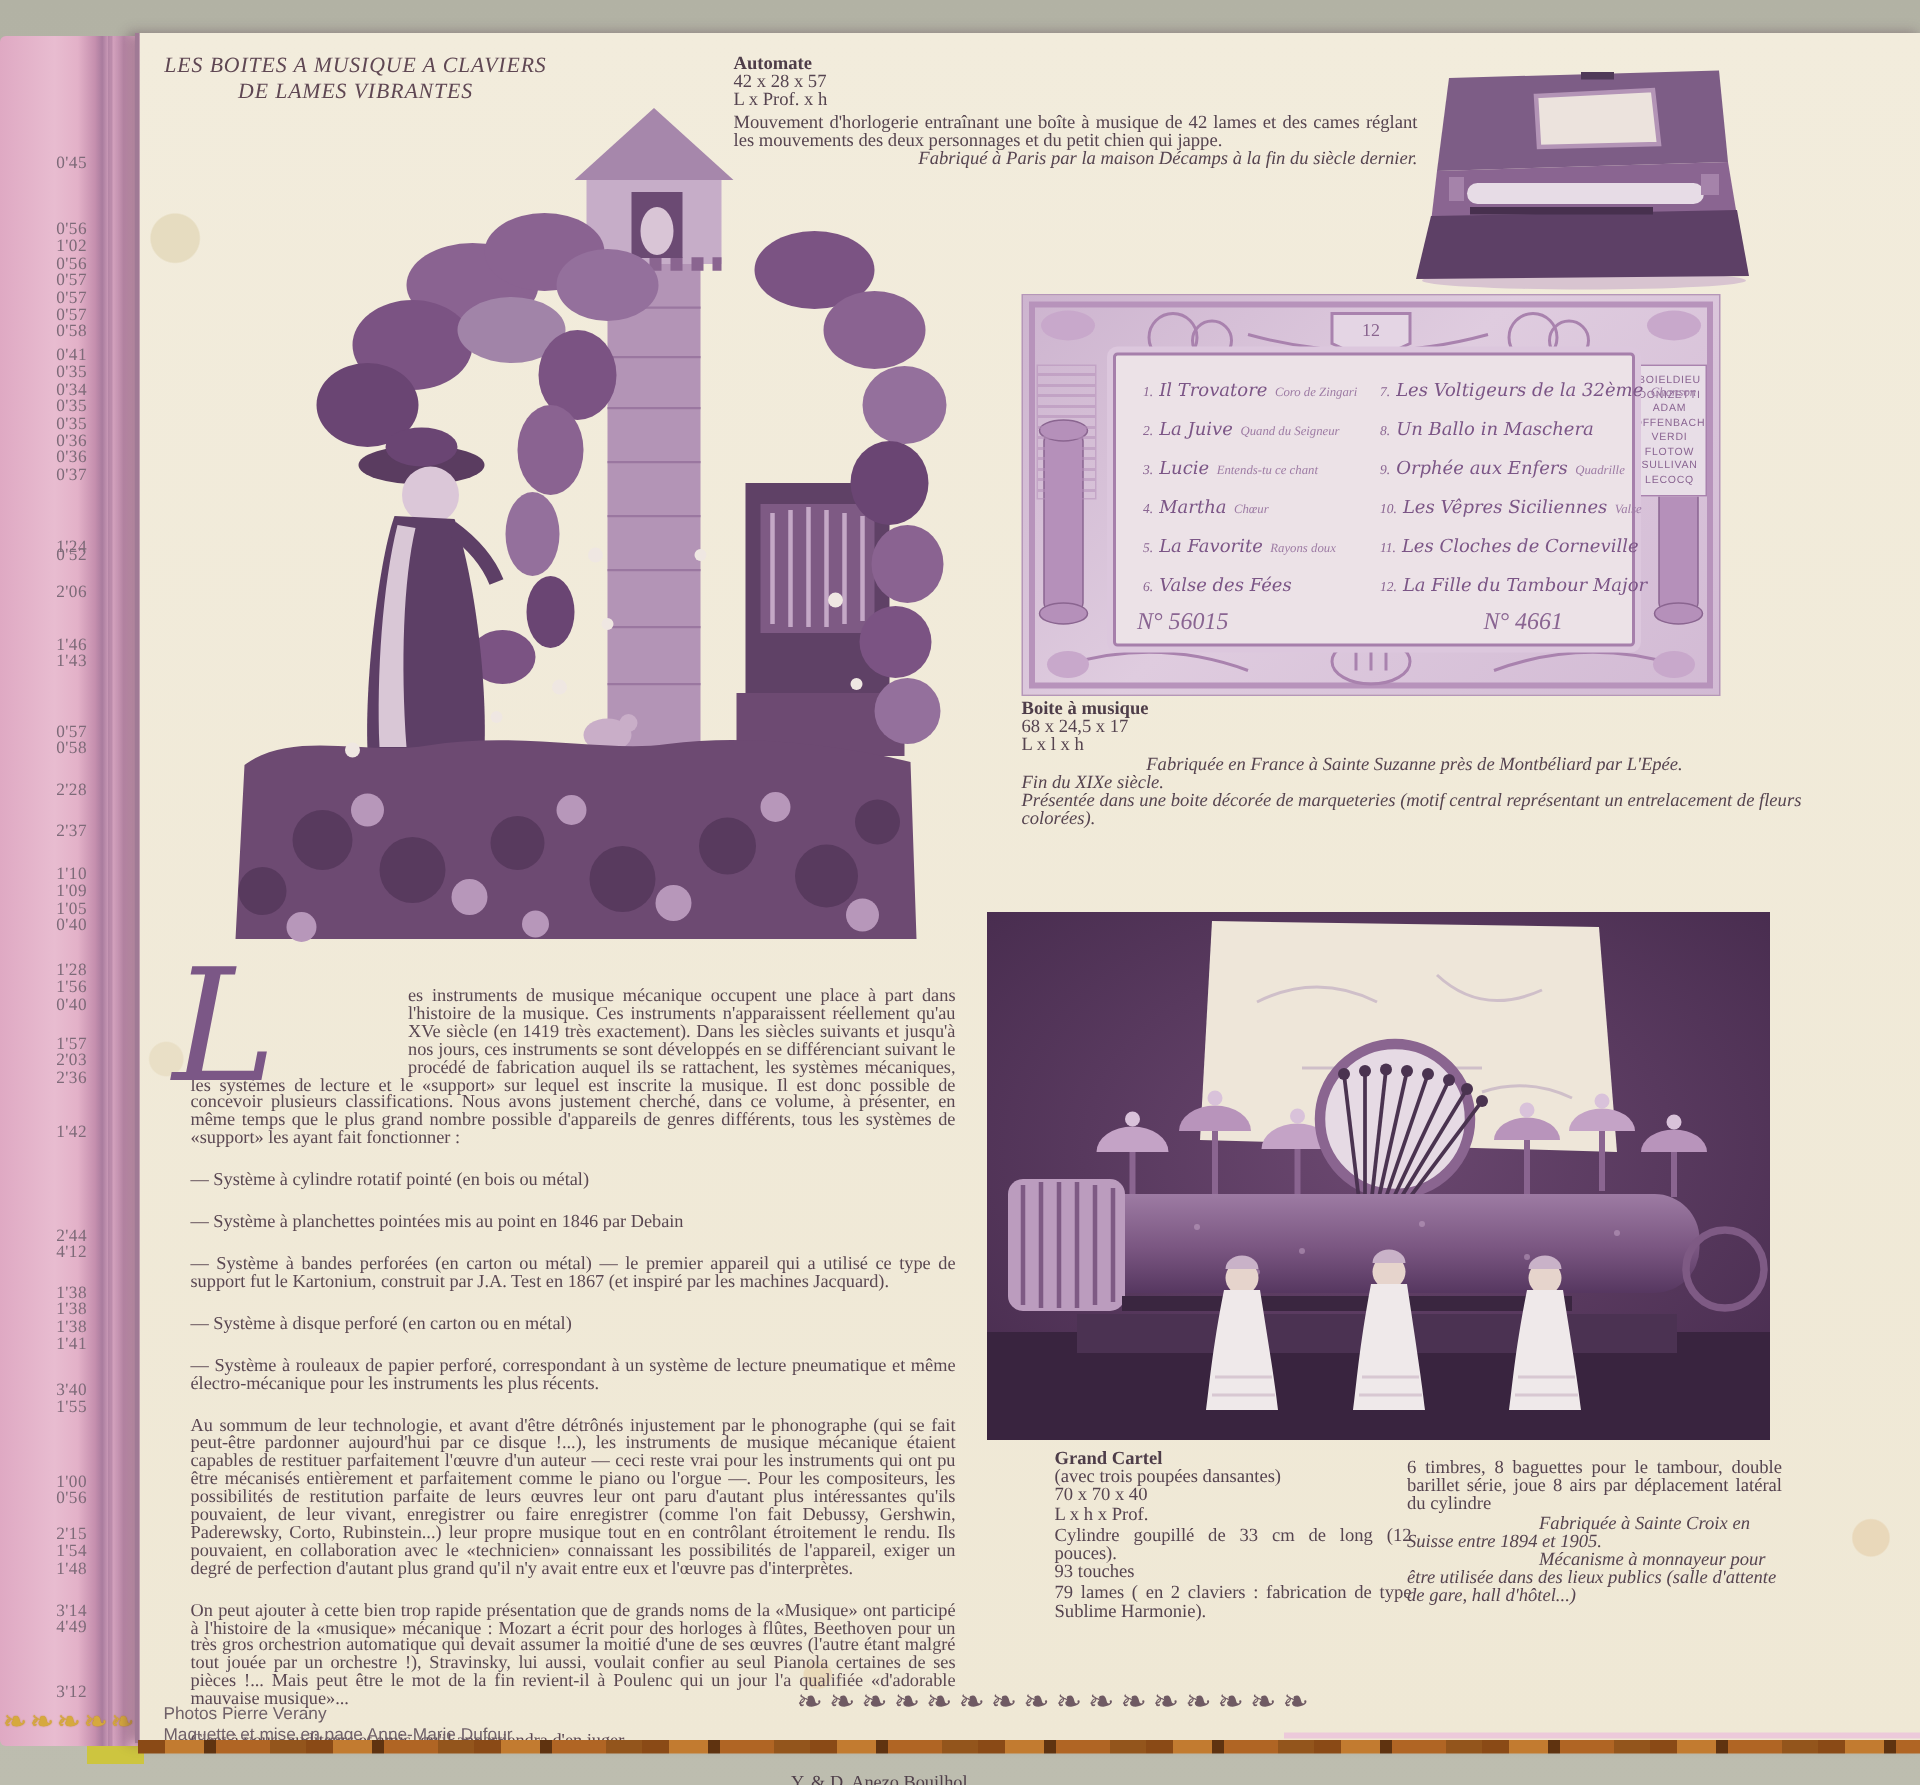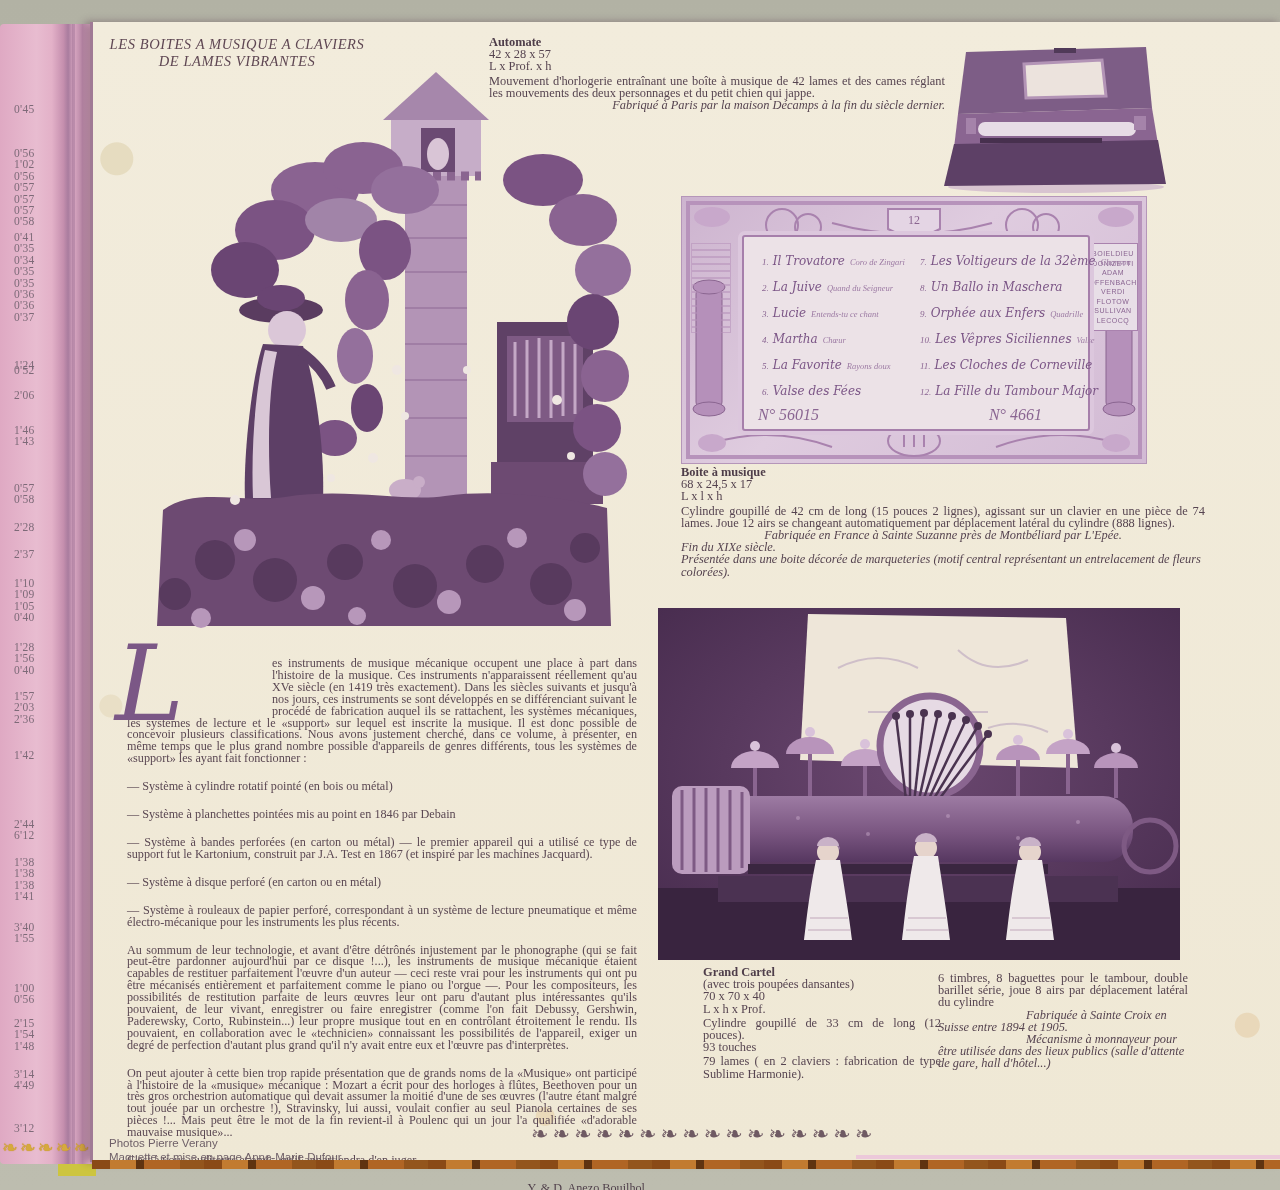--- a/index.html
+++ b/index.html
@@ -4,21 +4,21 @@
 <style>
   html,body{margin:0;padding:0;background:#a9a99b;}
   #canvas{position:relative;width:1280px;height:1190px;overflow:hidden;
     background:linear-gradient(#b2b2a4,#bdbdaf);
     font-family:"Liberation Serif",serif;}
   
   .spine{position:absolute;left:0;top:24px;width:96px;height:1140px;
     background:linear-gradient(90deg,#dfa9c3 0,#e8bcd0 38%,#e3b1c8 54%,#c58fae 66%,#a97c9e 71%,#d8a6c1 77%,#bd8cab 86%,#e5b5cc 93%,#cf9dba 100%);
     border-radius:4px 0 0 4px;}
   .spine::after{content:"";position:absolute;right:21px;top:0;bottom:0;width:3px;background:#9c6f92;opacity:.45;}
-  .time-group{position:absolute;left:14px;width:44px;text-align:left;}
+  .time-group{position:absolute;left:14px;width:44px;text-align:right;}
   .time{font-size:11.5px;line-height:11.4px;color:#7d6a78;letter-spacing:.3px;}
   .spine-gold{position:absolute;left:2px;top:1112px;width:92px;overflow:hidden;white-space:nowrap;
     font-size:19px;letter-spacing:2px;color:#d6a93e;text-shadow:0 0 1px #b8860b;}
   .yellow-bit{position:absolute;left:58px;top:1164px;width:38px;height:12px;background:#cdc53f;}
   
   .page{position:absolute;left:90px;top:22px;width:1190px;height:1140px;
     background:
       radial-gradient(circle at 2% 12%, #e6dcc0 0 16px, transparent 17px),
       radial-gradient(circle at 1.5% 60%, #e9dfc6 0 11px, transparent 12px),
       radial-gradient(circle at 38% 96%, #ead9b9 0 9px, transparent 10px),
@@ -149,21 +149,21 @@
         <div class="time-group" style="top: 667px;">
           <div class="time">1'57</div>
           <div class="time">2'03</div>
           <div class="time">2'36</div>
         </div>
         <div class="time-group" style="top: 726px;">
           <div class="time">1'42</div>
         </div>
         <div class="time-group" style="top: 795px;">
           <div class="time">2'44</div>
-          <div class="time">6'12</div>
+          <div class="time">4'12</div>
         </div>
         <div class="time-group" style="top: 833px;">
           <div class="time">1'38</div>
           <div class="time">1'38</div>
           <div class="time">1'38</div>
           <div class="time">1'41</div>
         </div>
         <div class="time-group" style="top: 898px;">
           <div class="time">3'40</div>
           <div class="time">1'55</div>
@@ -280,21 +280,20 @@
           </div>
         <div class="serial l">N° 56015</div>
         <div class="serial r">N° 4661</div>
       </div>
     </div>
 
     <div class="spec spec-boite">
       <div class="hd">Boite à musique</div>
       <div>68 x 24,5 x 17</div>
       <div>L x l x h</div>
-      <div class="desc">Cylindre goupillé de 42 cm de long (15 pouces 2 lignes), agissant sur un clavier en une pièce de 74 lames. Joue 12 airs se changeant automatiquement par déplacement latéral du cylindre (888 lignes).</div>
       <div class="prov center-al">Fabriquée en France à Sainte Suzanne près de Montbéliard par L'Epée.</div>
       <div class="prov">Fin du XIXe siècle.</div>
       <div class="prov">Présentée dans une boite décorée de marqueteries (motif central représentant un entrelacement de fleurs colorées).</div>
     </div>
 
     <div class="photo photo-automate">
       <svg width="545" height="560" viewBox="0 0 545 560">
 
         <rect x="300" y="100" width="62" height="332" fill="#b394b6"></rect>
         <path d="M300,135 h62 M300,168 h62 M300,202 h62 M300,238 h62 M300,274 h62 M300,310 h62 M300,348 h62 M300,386 h62" stroke="#9a77a0" stroke-width="1.5"></path>

